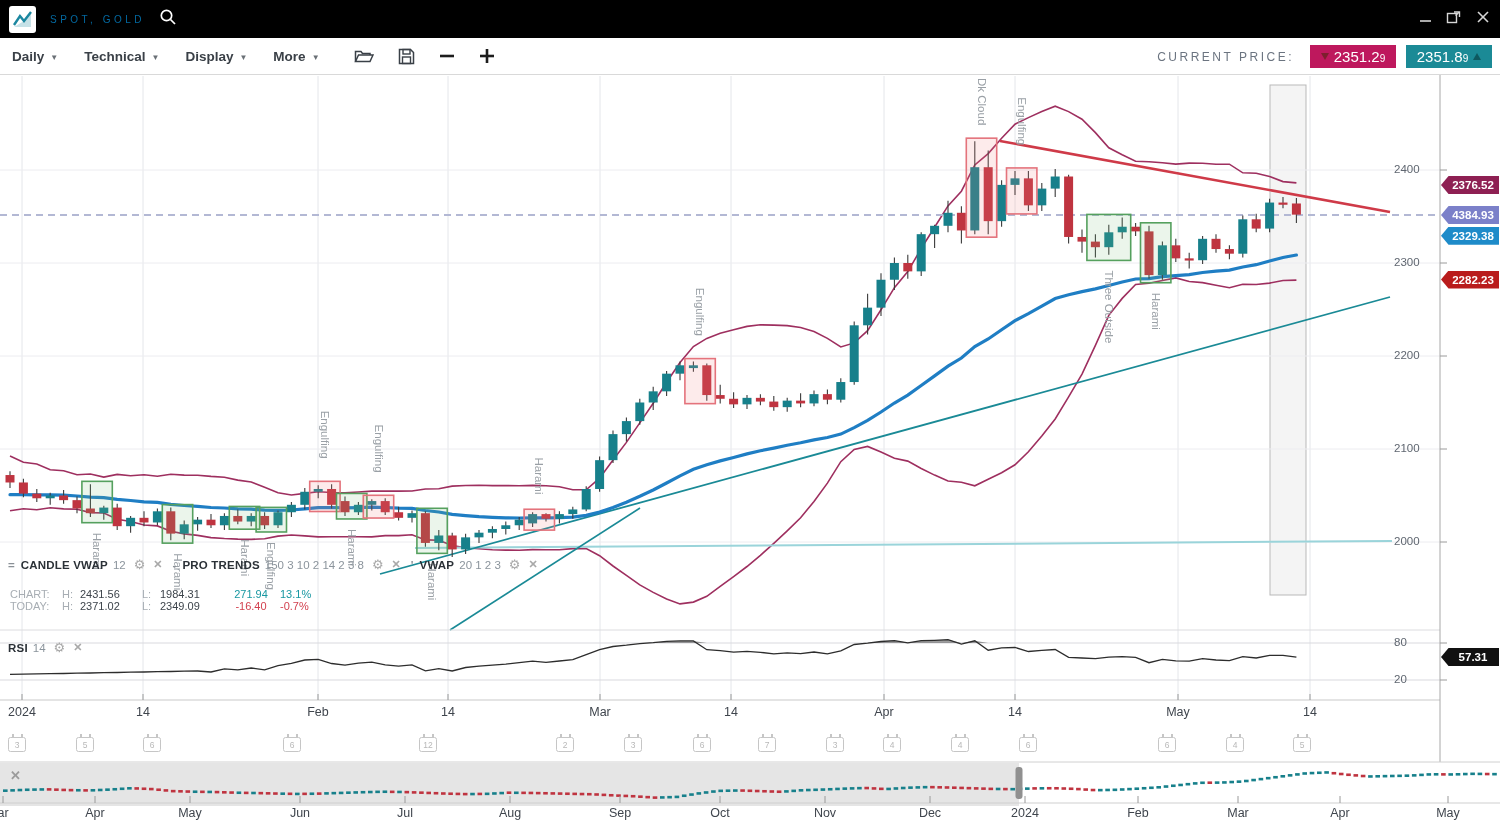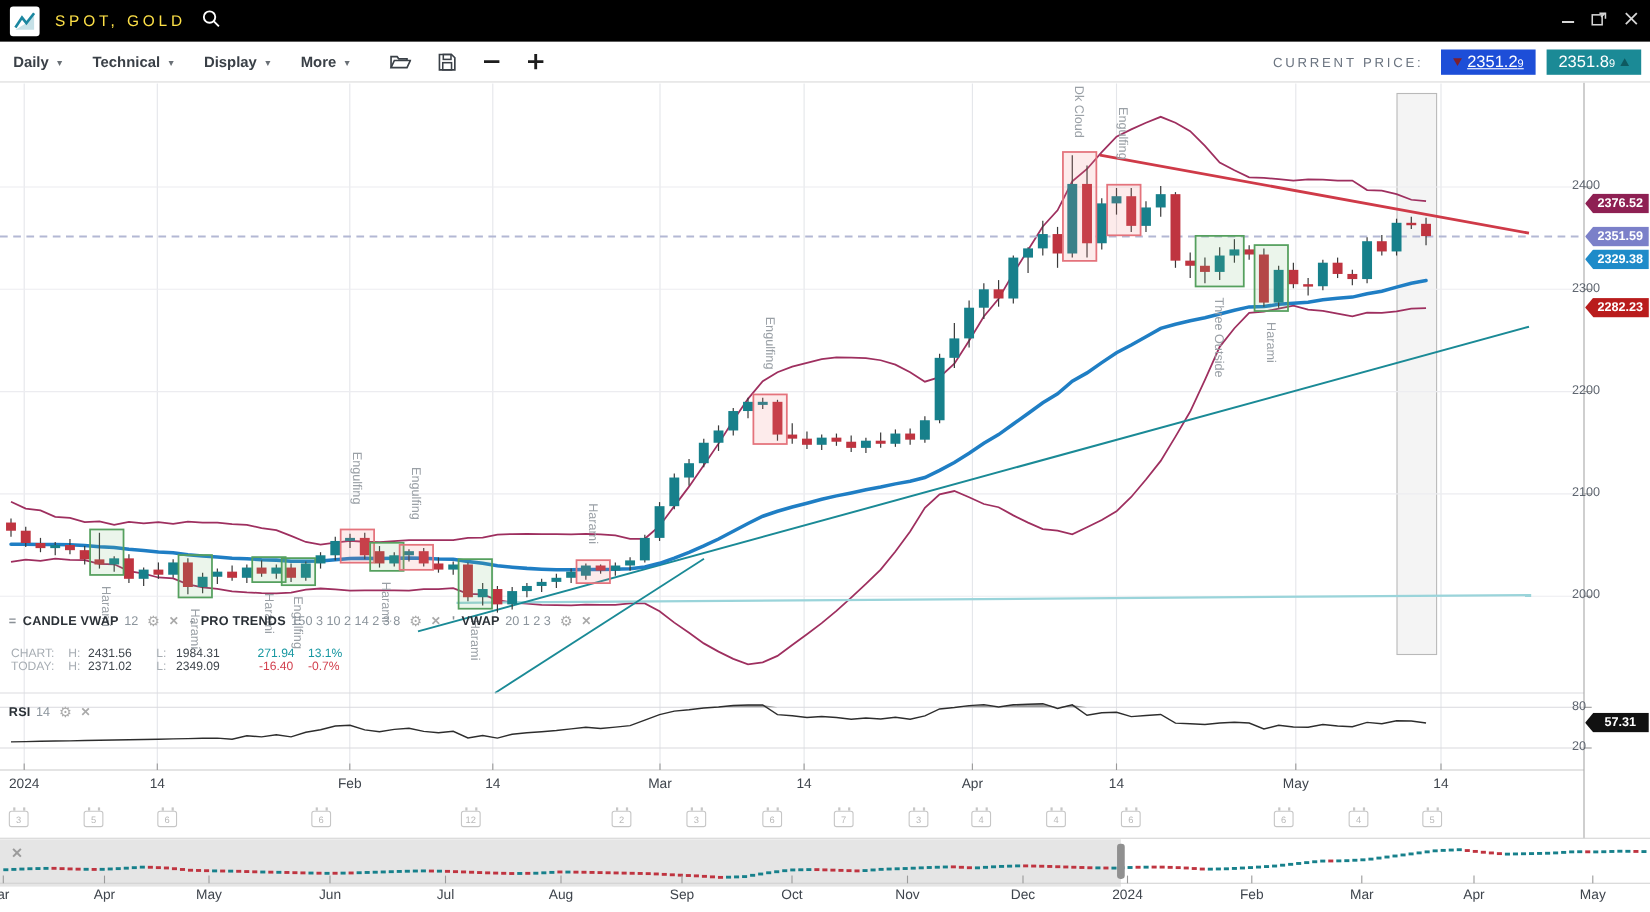--- a/index.html
+++ b/index.html
@@ -2,54 +2,54 @@
 <html><head>
 <meta charset="utf-8">
 <style>
   html,body{margin:0;padding:0;background:#fff;font-family:"Liberation Sans",sans-serif;}
   #app{position:relative;width:1500px;height:829px;overflow:hidden;background:#fff;}
   svg text{font-family:"Liberation Sans",sans-serif;}
   .abs{position:absolute;}
   
   .titlebar{position:absolute;left:0;top:0;width:1500px;height:38px;background:#000;display:flex;align-items:center;}
   .logo{width:27px;height:27px;margin-left:9px;background:#fff;border-radius:3px;display:flex;align-items:center;justify-content:center;}
-  .symbol{color:#fde047;font-size:14px;letter-spacing:3.5px;margin-left:14px;}
+  .symbol{color:#0369a1;font-size:10px;letter-spacing:3.5px;margin-left:14px;}
   .searchicon{margin-left:14px;}
   .wincontrols{position:absolute;right:10px;top:0;height:38px;display:flex;align-items:center;gap:14px;}
   
   .toolbar{position:absolute;left:0;top:38px;width:1500px;height:37px;background:#fff;border-bottom:1px solid #d9d9d9;display:flex;align-items:center;box-sizing:border-box;}
   .menu{font-size:13.5px;font-weight:600;color:#3a4047;margin-left:26px;display:flex;align-items:center;cursor:default;}
   .menu:first-child{margin-left:12px;}
   .caret{font-size:8px;color:#6a7076;margin-left:6px;transform:translateY(1px);}
   .tbicon{margin-left:24px;display:flex;align-items:center;}
   .pricewrap{position:absolute;right:8px;top:0;height:37px;display:flex;align-items:center;}
   .cplabel{font-size:12px;letter-spacing:2.5px;color:#6b7480;margin-right:16px;}
   .badge{width:86px;height:23px;display:flex;align-items:center;justify-content:center;color:#fff;font-size:15px;}
   .badge .sub{font-size:10px;margin-top:4px;}
-  .badge-red{background:#1d4ed8;margin-right:10px;text-decoration:underline;}
+  .badge-red{background:#be185d;margin-right:10px;}
   .badge-teal{background:#1b8a96;}
   .arr-down{width:0;height:0;border-left:4.5px solid transparent;border-right:4.5px solid transparent;border-top:7px solid #7d1f2e;margin-right:5px;}
   .arr-up{width:0;height:0;border-left:4.5px solid transparent;border-right:4.5px solid transparent;border-bottom:7px solid #0e5960;margin-left:5px;}
   
   .legendrow{position:absolute;left:8px;top:557px;display:flex;align-items:center;font-size:11.5px;white-space:nowrap;}
   .lg-dash{color:#8a9096;margin:0 6px 0 10px;font-weight:bold;}
   .lg-name{font-weight:bold;color:#2b3137;letter-spacing:.2px;}
   .lg-params{color:#8b949c;margin-left:5px;}
   .lg-gear{color:#a9a9a9;font-size:13px;margin-left:8px;cursor:pointer;}
   .lg-x{color:#a9a9a9;font-size:11px;font-weight:bold;margin-left:8px;cursor:pointer;}
   .statrow{position:absolute;left:10px;display:flex;font-size:11px;white-space:nowrap;align-items:baseline;}
   .st-label{color:#a7adb3;width:52px;}
   .st-k{color:#a7adb3;width:18px;}
   .st-v{color:#3d444b;width:62px;}
   .st-chg{width:58px;text-align:center;}
   .red{color:#d2404e;} .tealtx{color:#1797a1;}
   .rsilabel{position:absolute;left:8px;top:640px;display:flex;align-items:center;font-size:11.5px;}
   
   .xlab{position:absolute;transform:translateX(-50%);font-size:12.5px;color:#3f454d;top:705px;}
-  .ylab{position:absolute;left:1394px;font-size:11.5px;color:#5f6670;margin-left:35px;}
+  .ylab{position:absolute;left:1394px;font-size:11.5px;color:#5f6670;}
   .tag{position:absolute;left:1441px;width:58px;height:18px;clip-path:polygon(0 50%,13% 0,100% 0,100% 100%,13% 100%);color:#fff;font-size:11.5px;font-weight:bold;display:flex;align-items:center;justify-content:center;padding-left:6px;box-sizing:border-box;}
   
   .cal{position:absolute;top:737px;width:16px;height:13px;border:1.5px solid #c6c6c6;border-radius:2.5px;transform:translateX(-50%);display:flex;align-items:center;justify-content:center;font-size:8.5px;color:#b8b8b8;background:#fff;}
   .cal:before{content:"";position:absolute;top:-4px;left:2.5px;width:2px;height:3px;background:#c6c6c6;}
   .cal:after{content:"";position:absolute;top:-4px;right:2.5px;width:2px;height:3px;background:#c6c6c6;}
   .navmonth{position:absolute;transform:translateX(-50%);font-size:12.5px;color:#3f454d;top:806px;}
   .navclose{position:absolute;left:10px;top:768px;color:#9b9b9b;font-size:13px;font-weight:bold;cursor:pointer;}
 </style>
 </head>
 <body>
@@ -697,21 +697,21 @@
       <div class="xlab" style="left: 1178px;">May</div>
       <div class="xlab" style="left: 1310px;">14</div>
       <div class="ylab" style="top: 163px;">2400</div>
       <div class="ylab" style="top: 256px;">2300</div>
       <div class="ylab" style="top: 349px;">2200</div>
       <div class="ylab" style="top: 442px;">2100</div>
       <div class="ylab" style="top: 535px;">2000</div>
       <div class="ylab" style="top: 636px;">80</div>
       <div class="ylab" style="top: 673px;">20</div>
       <div class="tag" style="top: 176px; background: rgb(142, 32, 83);">2376.52</div>
-      <div class="tag" style="top: 206.021px; background: rgb(123, 128, 201);">2351.59</div>
+      <div class="tag" style="top: 206.021px; background: rgb(123, 128, 201);">4384.93</div>
       <div class="tag" style="top: 226.677px; background: rgb(30, 139, 201);">2329.38</div>
       <div class="tag" style="top: 270.526px; background: #b91c1c;">2282.23</div>
       <div class="tag" style="top: 647.992px; background: rgb(17, 17, 17);">57.31</div>
       <div class="cal" style="left: 17px;">3</div>
       <div class="cal" style="left: 85px;">5</div>
       <div class="cal" style="left: 152px;">6</div>
       <div class="cal" style="left: 292px;">6</div>
       <div class="cal" style="left: 428px;">12</div>
       <div class="cal" style="left: 565px;">2</div>
       <div class="cal" style="left: 633px;">3</div>

